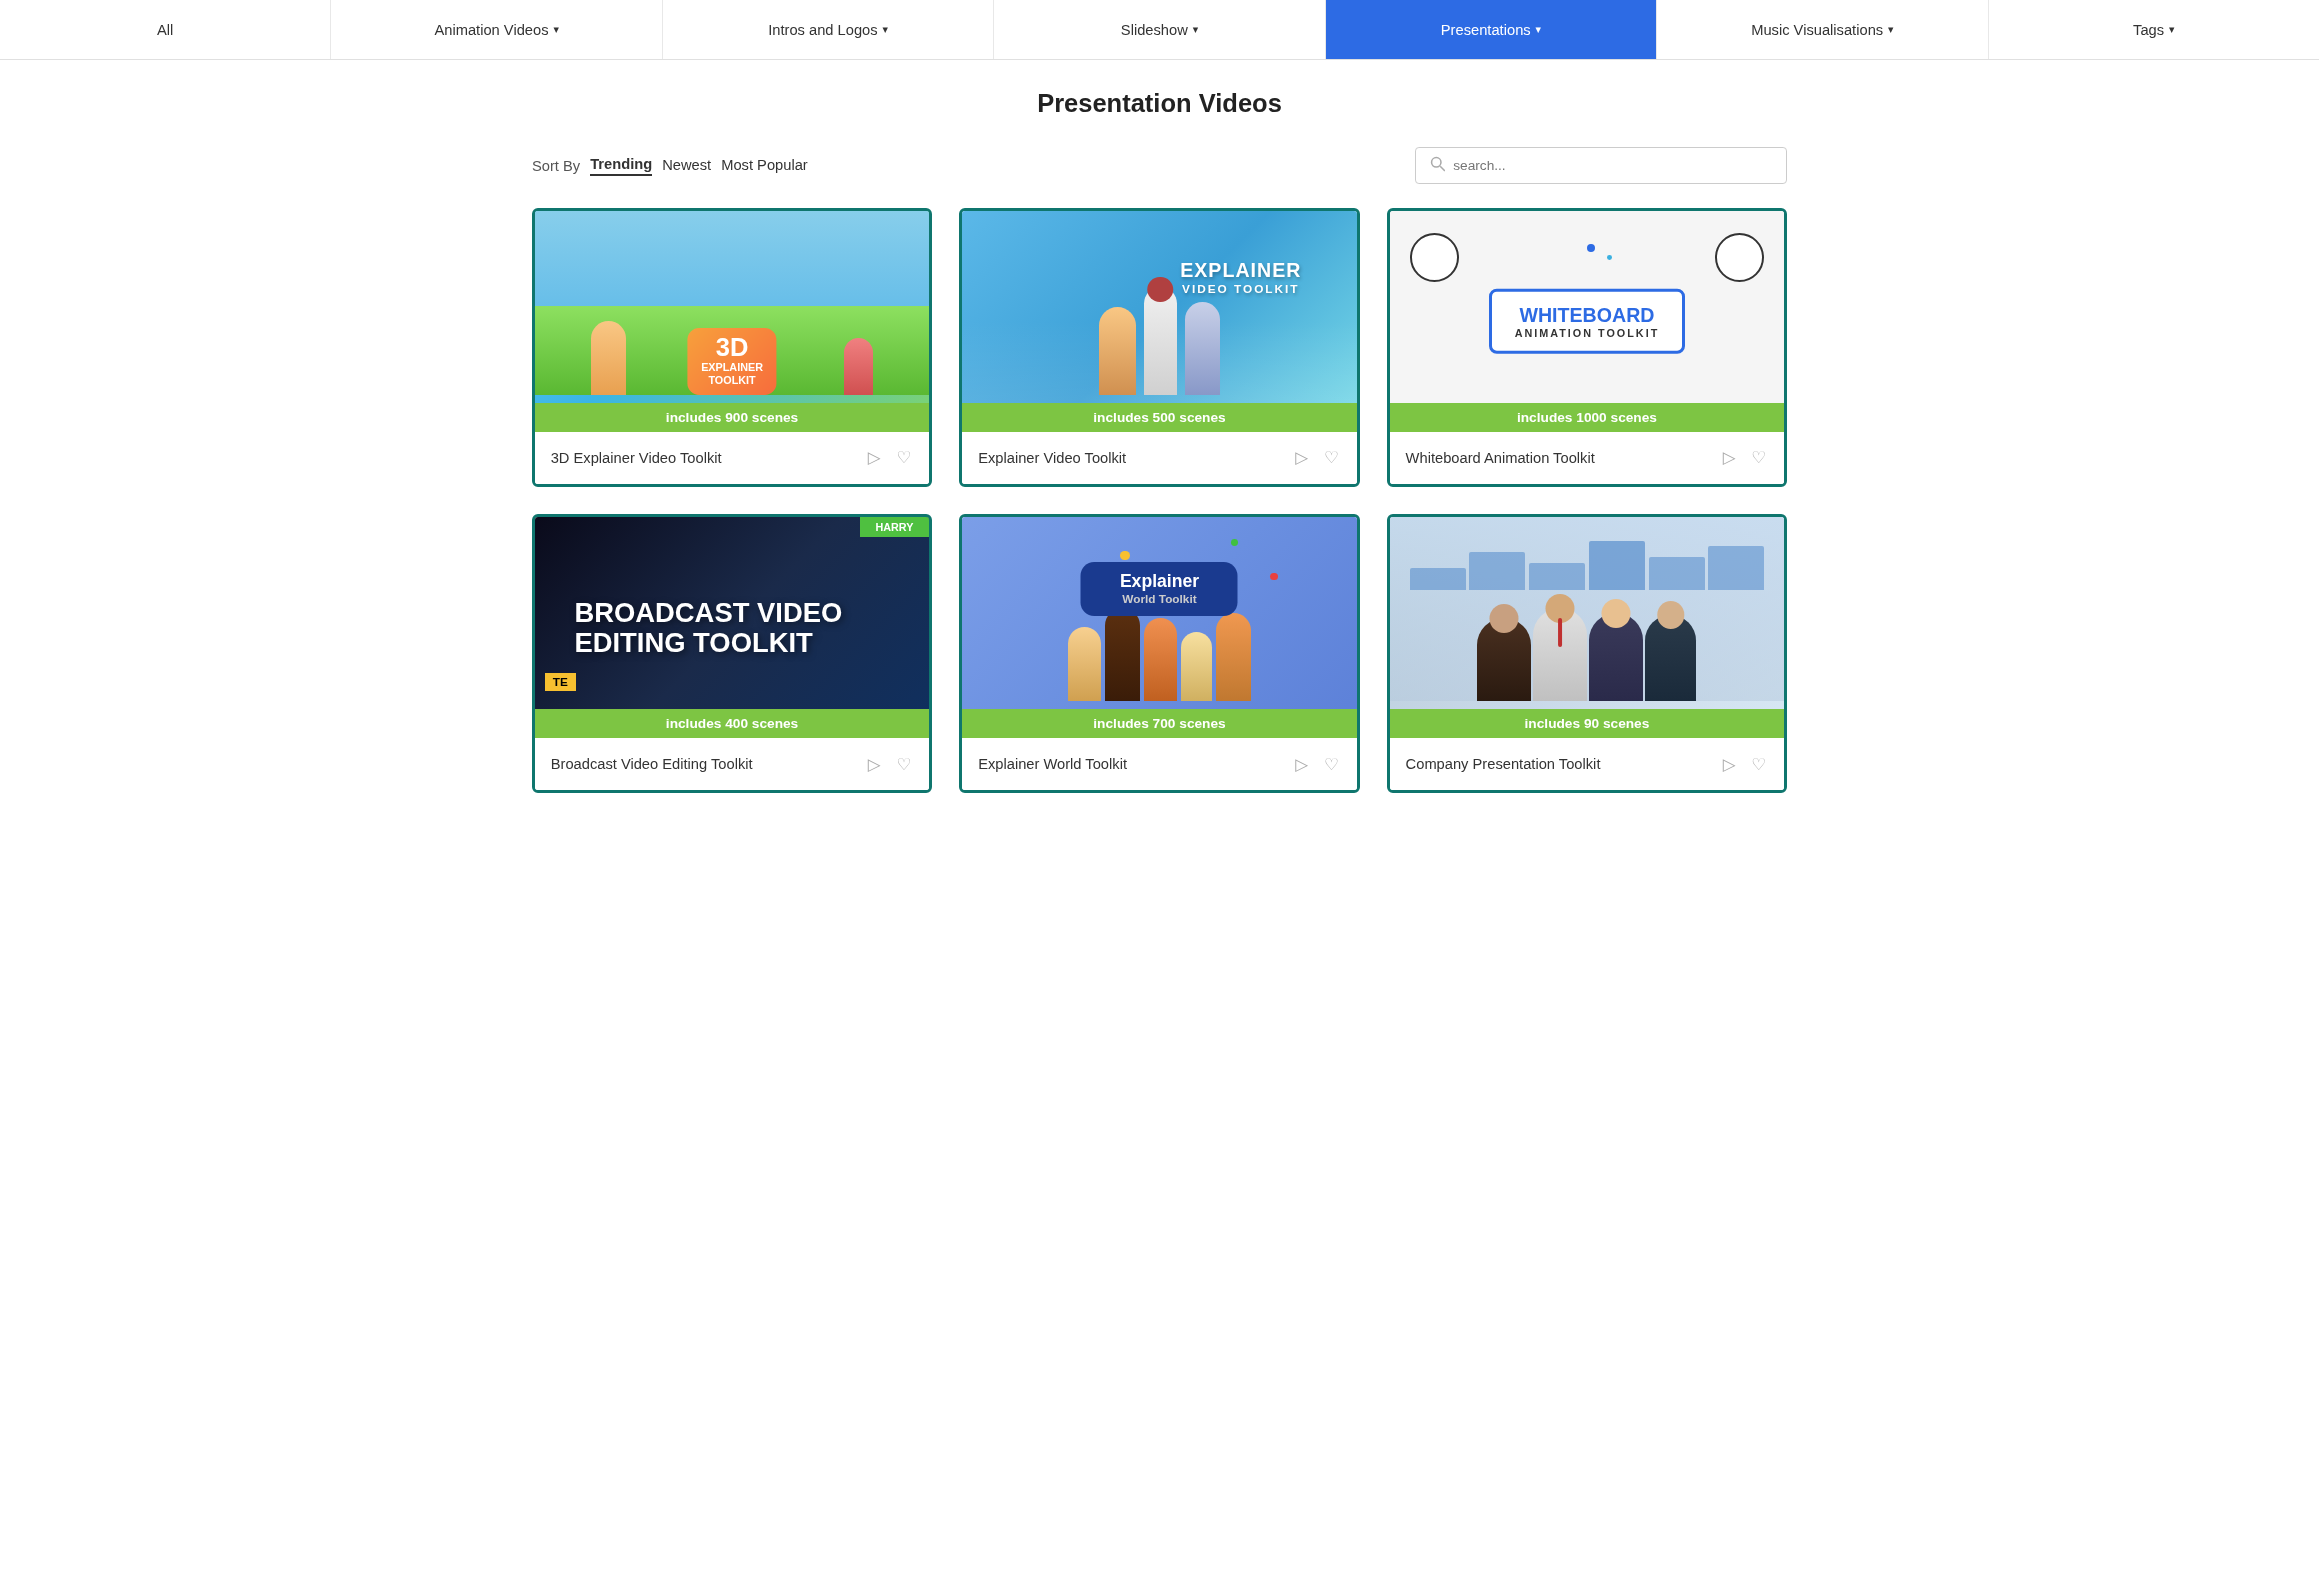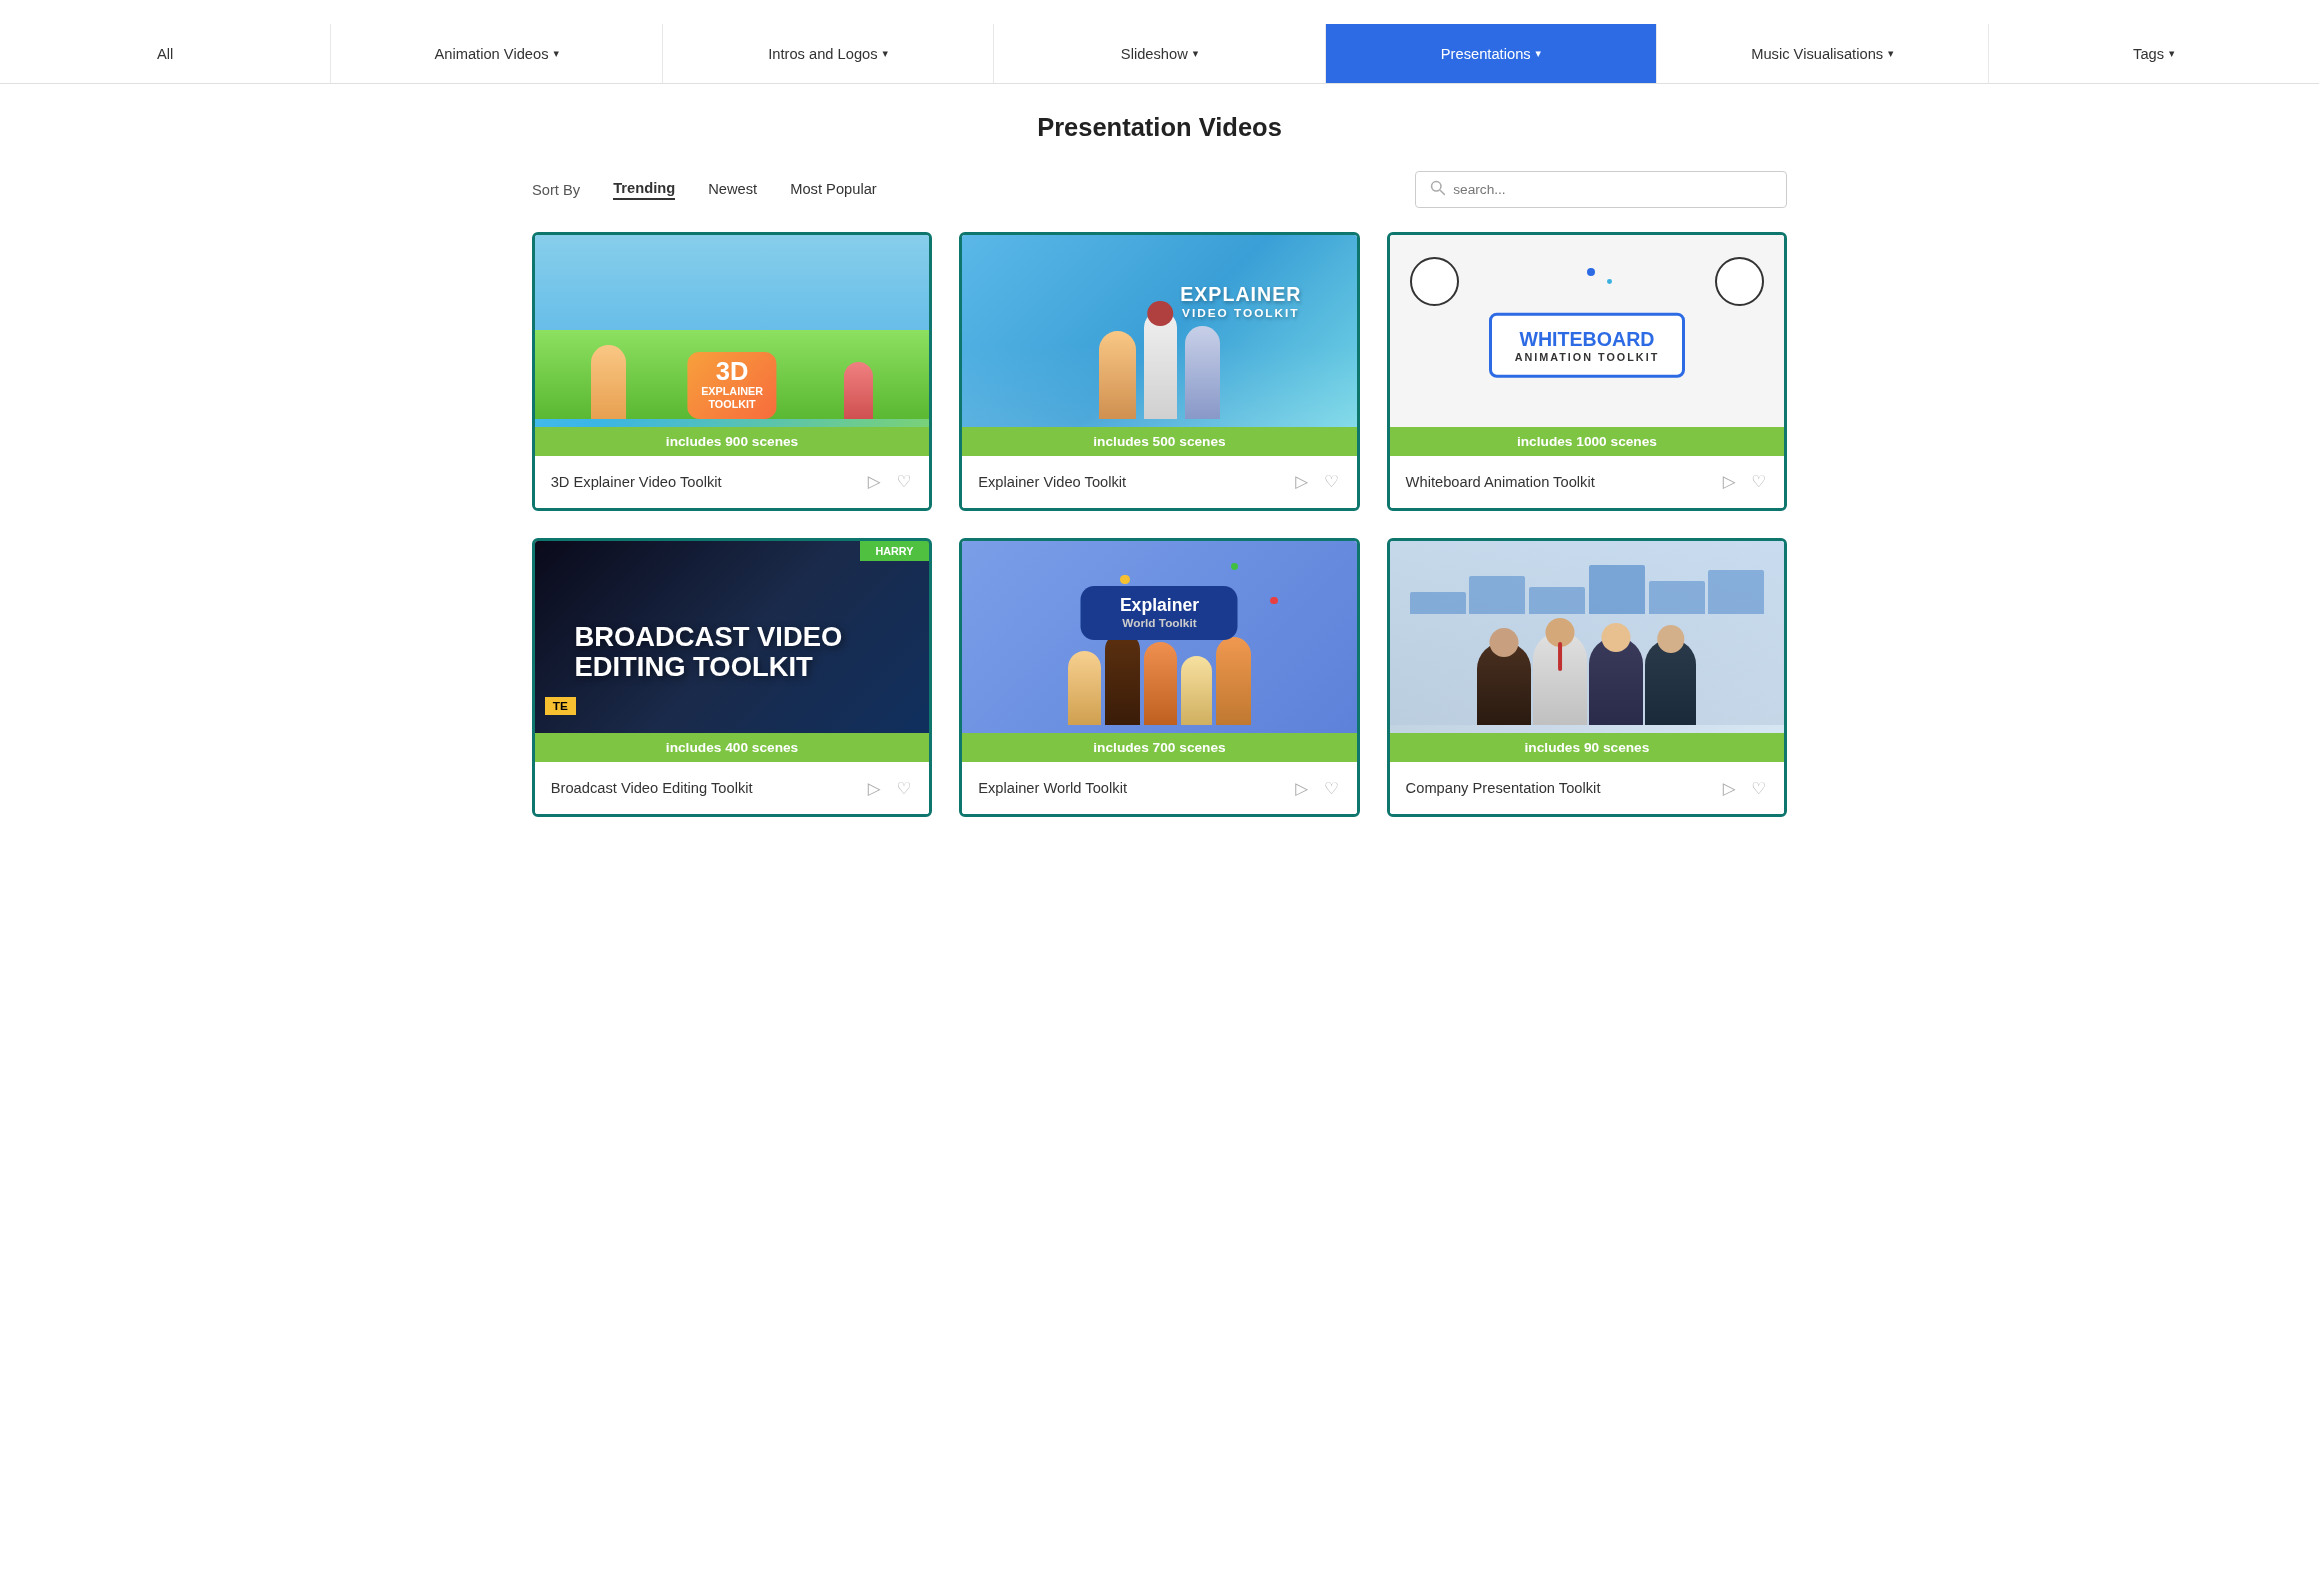--- a/index.html
+++ b/index.html
@@ -17,21 +17,20 @@
       align-items: center;
       justify-content: center;
       padding: 21.6px 9.8px;
       font-size: 14.7px;
       font-weight: 500;
       cursor: pointer;
       color: #333;
       white-space: nowrap;
       gap: 4.9px;
       border-right: 1px solid #e8e8e8;
-      margin-top: 24px;
     }
     nav .nav-item:last-child { border-right: none; }
     nav .nav-item.active {
       background: #2d6be4;
       color: #fff;
     }
     nav .nav-item .chevron {
       font-size: 10.8px;
     }
 
@@ -53,21 +52,21 @@
     
     .toolbar {
       display: flex;
       align-items: center;
       justify-content: space-between;
       margin-bottom: 23.5px;
     }
     .sort-bar {
       display: flex;
       align-items: center;
-      gap: 33px;
+      gap: 10px;
       font-size: 14.7px;
     }
     .sort-bar .sort-label {
       color: #555;
       font-weight: 400;
     }
     .sort-bar .sort-option {
       cursor: pointer;
       color: #333;
       padding-bottom: 2px;

